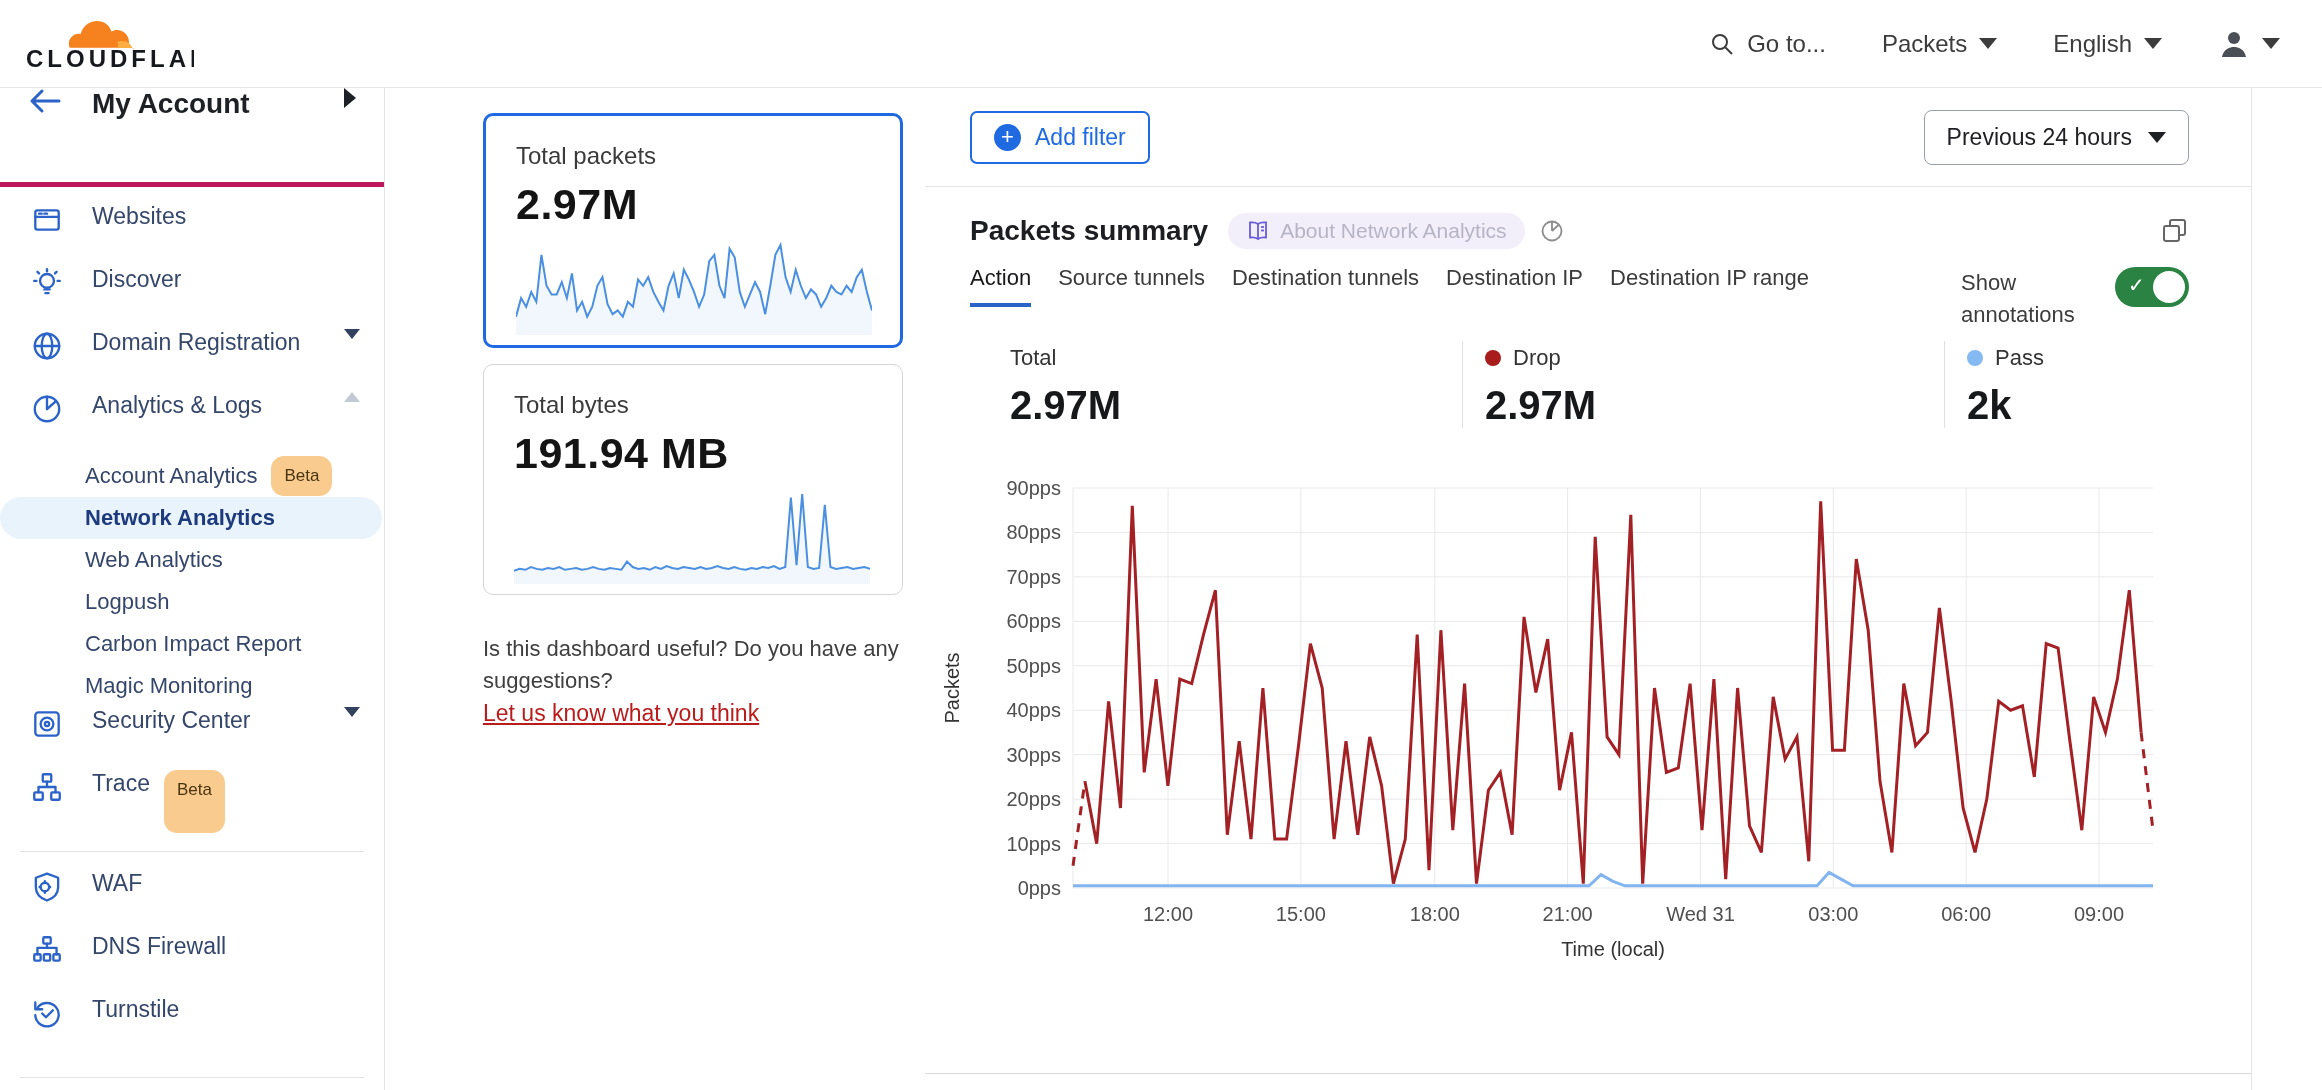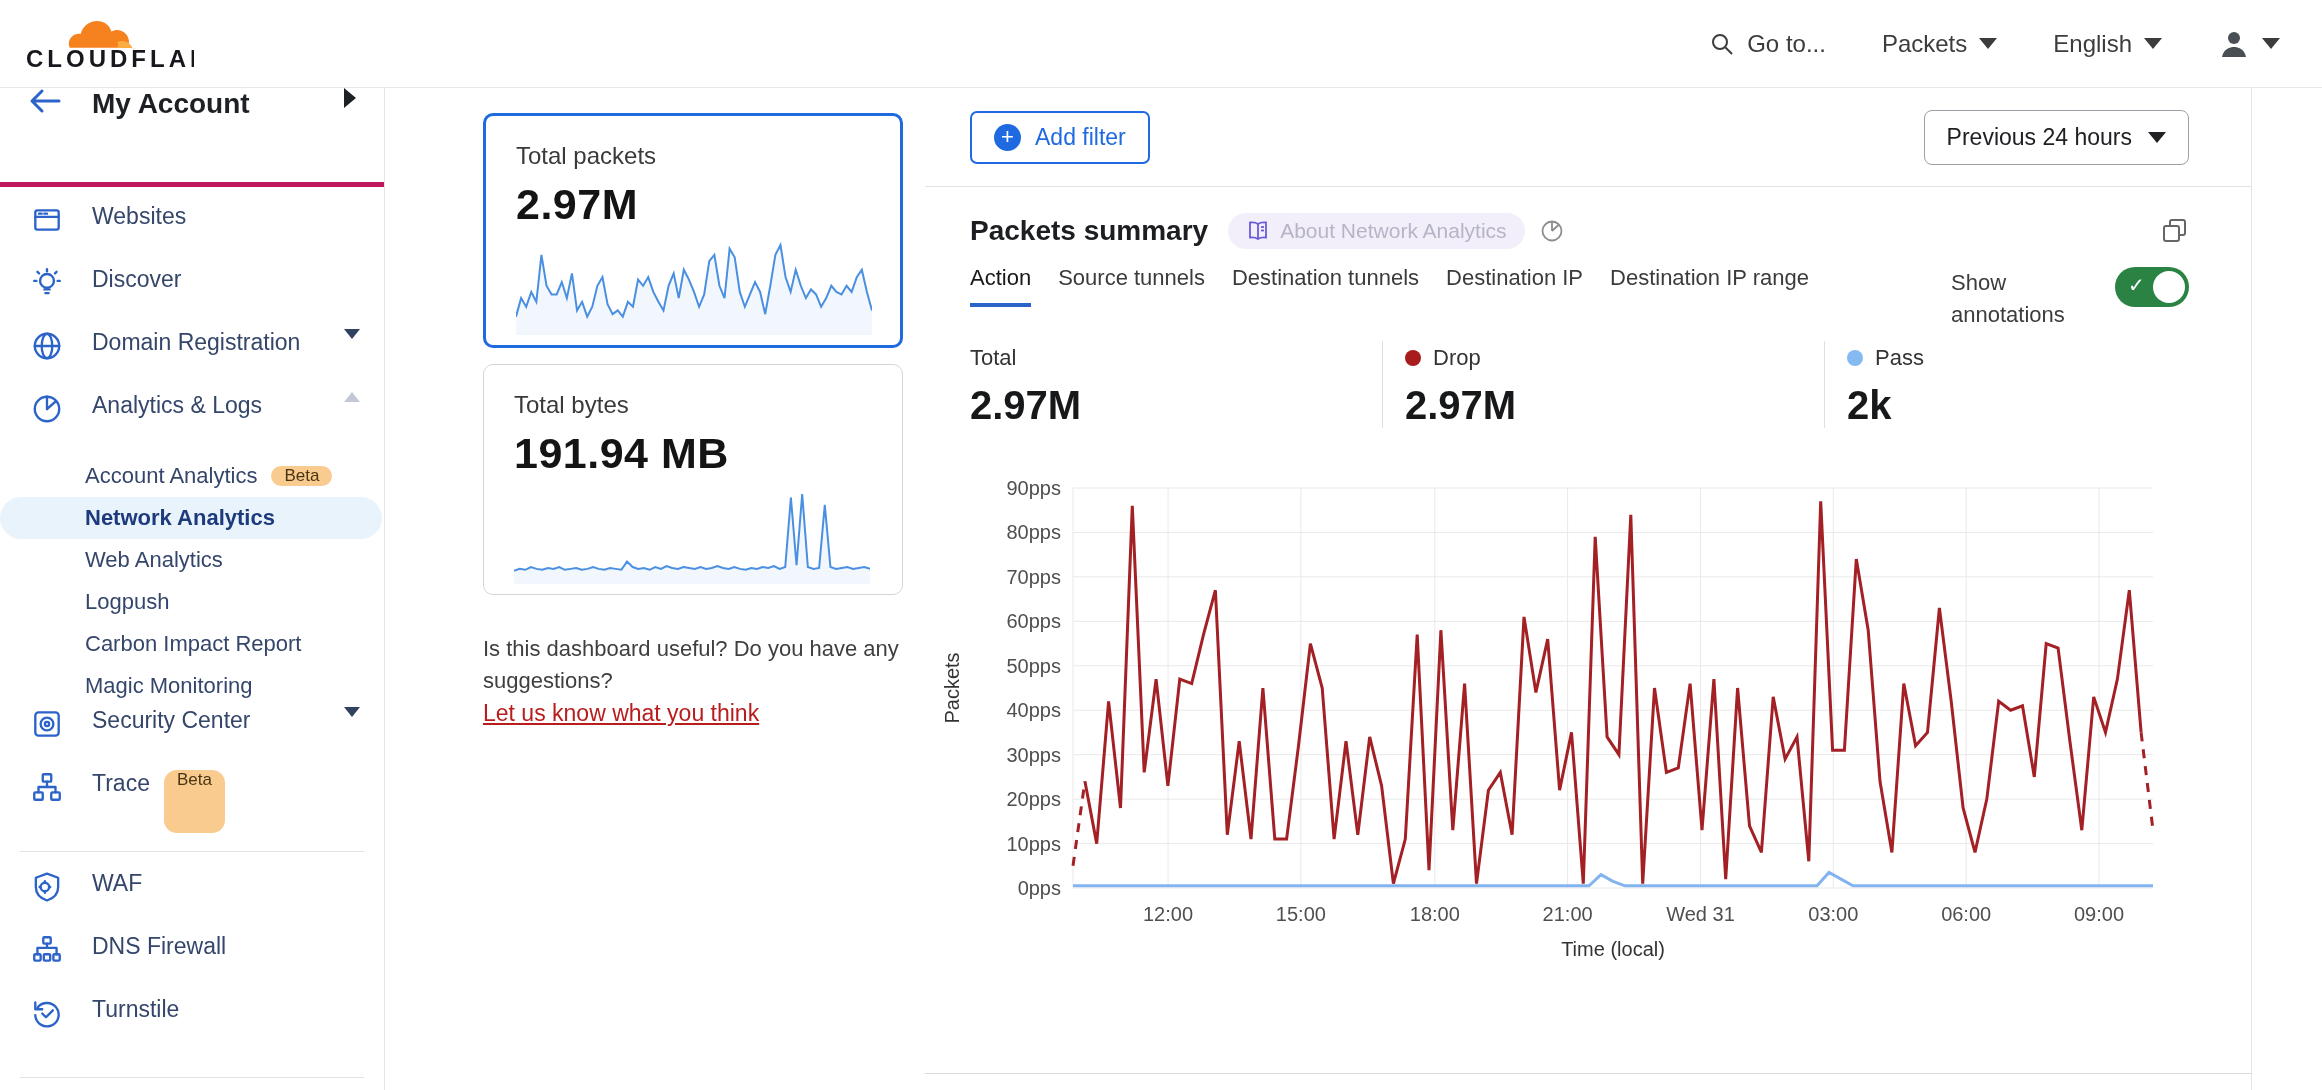--- a/index.html
+++ b/index.html
@@ -26,21 +26,21 @@
                 border-left:12px solid #1d2025; }
   .nav { padding-top:16px; }
   .nav-item { height:63px; display:flex; padding-left:30px; padding-right:24px;
               color:#35466b; font-size:23px; cursor:pointer; }
   .nav-item .ico { width:34px; height:34px; flex:none; color:#2b63c9; }
   .nav-item .lbl { margin-left:28px; flex:1; }
   .sub-item { height:42px; display:flex; align-items:center; padding-left:85px; padding-right:20px;
               color:#35466b; font-size:22px; cursor:pointer; }
   .sub-item.selected { background:#e9f3fc; border-radius:24px; margin-right:2px;
                        color:#1d3a7d; font-weight:bold; }
-  .beta { background:#f9cb8f; color:#4a3511; font-size:17px; border-radius:13px; padding:0 13px; margin-left:14px; }
+  .beta { background:#f9cb8f; color:#4a3511; font-size:17px; border-radius:13px; padding:10px 13px; margin-left:14px; }
   .side-divider { border-top:1px solid #e3e3e3; margin:18px 20px; }
   .caret-down-sm { width:0; height:0; border-left:8px solid transparent; border-right:8px solid transparent;
                    border-top:10px solid #32415f; }
   .caret-up-sm { width:0; height:0; border-left:8px solid transparent; border-right:8px solid transparent;
                  border-bottom:10px solid #c3c9d4; }
   
   .cards-col { width:540px; flex:none; padding:25px 0 0 98px; }
   .card { width:420px; border:1px solid #d5d5d5; border-radius:10px; padding:26px 30px 10px 30px; background:#fff; }
   .card.selected { border:3px solid #1f6ae0; }
   .card + .card { margin-top:16px; }
@@ -67,27 +67,27 @@
   .about-badge { display:flex; align-items:center; gap:10px; background:#f2effb; border-radius:18px;
                  padding:6px 18px; margin-left:20px; font-size:21px; color:#b7b4c6; cursor:pointer; }
   .pie-ico { margin-left:14px; cursor:pointer; display:flex; }
   .expand-ico { margin-left:auto; cursor:pointer; display:flex; }
   .tabs-zone { position:relative; margin:16px 62px 0 45px; }
   .tabs-row { display:flex; gap:27px; }
   .tab { font-size:22px; color:#3b3b3b; padding-bottom:12px; cursor:pointer; white-space:nowrap; }
   .tab.active { color:#17181a; border-bottom:4px solid #2b63c9; }
   .tabs-row2 { display:flex; gap:27px; margin-top:12px; }
   .more-tabs { font-size:24px; font-weight:bold; color:#3b3b3b; letter-spacing:1px; cursor:pointer; }
-  .annotations { position:absolute; right:0; top:2px; display:flex; gap:36px; }
+  .annotations { position:absolute; right:0; top:2px; display:flex; gap:26px; }
   .annotations .alabel { font-size:22px; color:#3c3c3c; width:128px; line-height:1.45; }
   .toggle { width:74px; height:40px; border-radius:20px; background:#2a8343; position:relative; cursor:pointer; flex:none; }
   .toggle .check { position:absolute; left:13px; top:6px; color:#fff; font-size:20px; font-weight:bold; }
   .toggle .knob { position:absolute; right:4px; top:4px; width:32px; height:32px; border-radius:50%; background:#fff; }
   .stats-row { display:flex; margin:34px 62px 0 45px; }
-  .stat { padding-top:4px; }
+  .stat { padding-top:4px;margin-left:40px; }
   .stat:nth-child(1){ width:412px; }
   .stat:nth-child(2){ width:442px; border-left:1px solid #e0e0e0; padding-left:22px; }
   .stat:nth-child(3){ flex:1; border-left:1px solid #e0e0e0; padding-left:22px; }
   .stat-label { font-size:22px; color:#333; display:flex; align-items:center; gap:12px; }
   .dot { width:16px; height:16px; border-radius:50%; display:inline-block; }
   .stat-value { font-size:40px; font-weight:bold; color:#17181a; margin-top:12px; }
   .chart-wrap { margin-top:44px; margin-left:18px; }
   .panel-bottom-line { position:absolute; left:0; right:0; top:985px; border-top:1px solid #d9d9d9; }
   .gutter { flex:1; background:#fff; }
   .icon-stroke { stroke:currentColor; fill:none; stroke-width:2.2; stroke-linecap:round; stroke-linejoin:round; }

